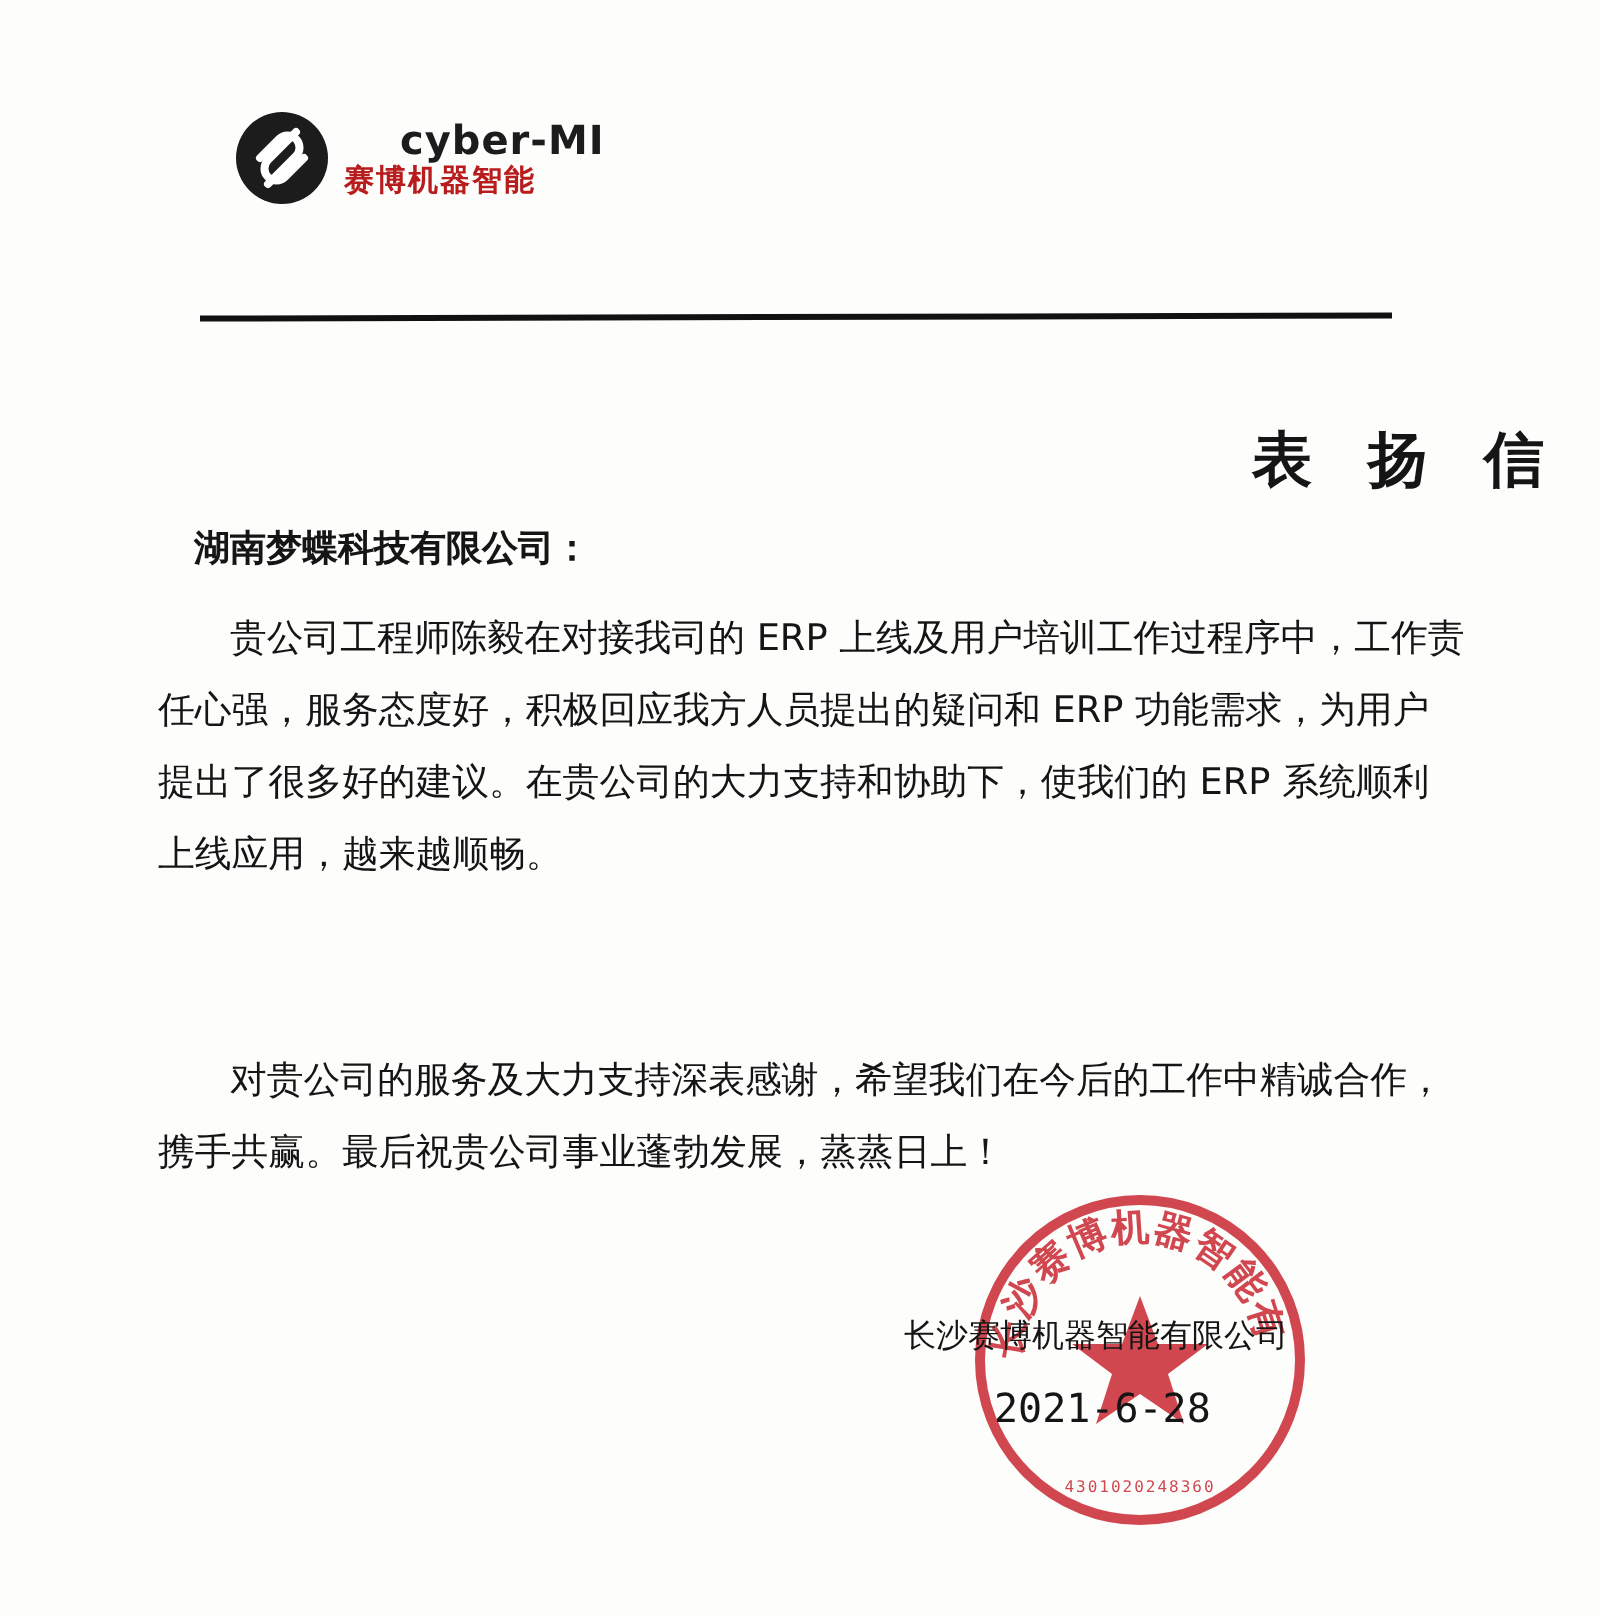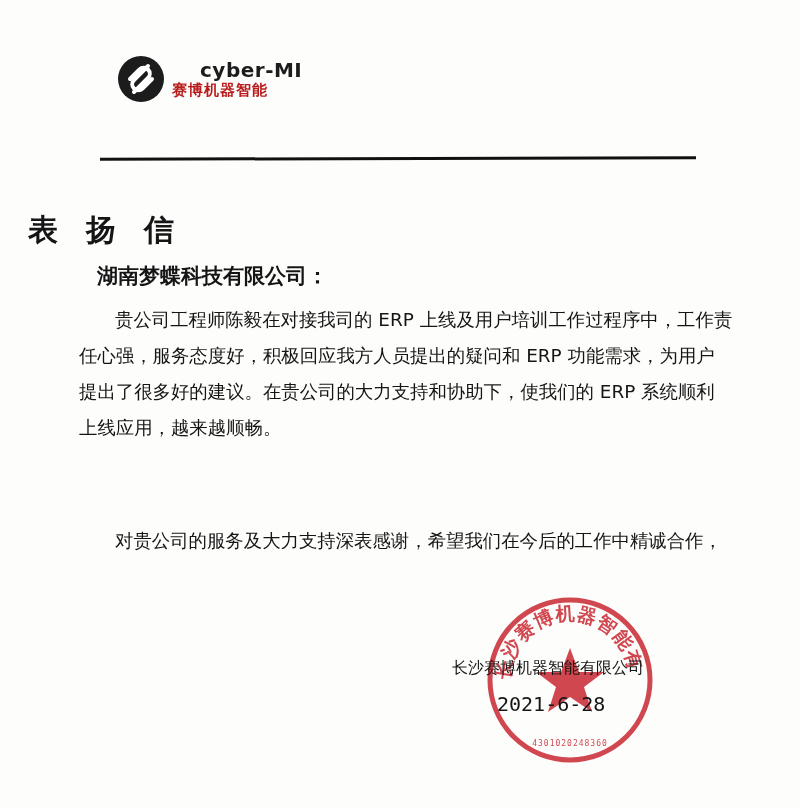--- a/index.html
+++ b/index.html
@@ -5,22 +5,22 @@
   html, body { margin:0; padding:0; }
   body { width:800px; height:808px; background:#fdfdfc; position:relative; overflow:hidden;
          font-family:"DejaVu Sans", sans-serif; color:#151515; }
   .logo { position:absolute; left:118px; top:56px; display:flex; align-items:center; }
   .logo-mark { width:46px; height:46px; border-radius:50%; background:#1c1c1c; position:relative; }
   .logo-mark svg { position:absolute; left:0; top:0; }
   .logo-text { margin-left:8px; line-height:1; }
   .logo-en { font-family:"DejaVu Sans", sans-serif; font-size:20px; font-weight:bold; letter-spacing:0.5px; color:#1c1c1c;margin-left:28px; }
   .logo-cn { font-size:15px; font-weight:bold; margin-top:3px; color:#b91c1c; letter-spacing:1px; }
   .rule { position:absolute; left:100px; top:157px; width:596px; height:3px; background:#111; transform:rotate(-0.15deg); }
-  .title { position:absolute; left:0; width:800px; top:210px; text-align:left; font-size:30px; font-weight:bold; letter-spacing:28px; padding-left:28px; box-sizing:border-box; }
-  .addressee { position:absolute; left:97px; top:262px; font-size:21px; font-weight:bold; }
+  .title { position:absolute; left:0; width:800px; top:210px; text-align:right; font-size:30px; font-weight:bold; letter-spacing:28px; padding-left:28px; box-sizing:border-box; }
+  .addressee { position:absolute; left:97px; top:262px; font-size:18px; font-weight:bold; }
   .para { position:absolute; left:97px; width:620px; font-size:18.4px; line-height:36px; text-indent:18px; }
   .p1 { top:302px; }
   .p2 { top:506px;margin-top:17px; }
   .line { display:block; white-space:nowrap; }
   .sign { position:absolute; left:452px; top:658px; font-size:16px; }
   .date { position:absolute; left:497px; top:692px; font-size:20px; font-family:"DejaVu Sans Mono", monospace; }
   .seal { position:absolute; left:486px; top:596px; width:168px; height:168px; opacity:0.82; }
 </style>
 </head>
 <body>
@@ -46,20 +46,21 @@
 
 <div class="para p1">
   <span class="line">贵公司工程师陈毅在对接我司的 ERP 上线及用户培训工作过程序中，工作责</span>
   <span class="line" style="text-indent:-18px">任心强，服务态度好，积极回应我方人员提出的疑问和 ERP 功能需求，为用户</span>
   <span class="line" style="text-indent:-18px">提出了很多好的建议。在贵公司的大力支持和协助下，使我们的 ERP 系统顺利</span>
   <span class="line" style="text-indent:-18px">上线应用，越来越顺畅。</span>
 </div>
 
 <div class="para p2">
   <span class="line">对贵公司的服务及大力支持深表感谢，希望我们在今后的工作中精诚合作，</span>
+  <span class="line" style="text-indent:-18px">携手共赢。最后祝贵公司事业蓬勃发展，蒸蒸日上！</span>
 </div>
 
 <svg class="seal" viewBox="0 0 168 168">
   <defs>
     <path id="sealArc" d="M84 84 m-60 0 a60 60 0 1 1 120 0"></path>
   </defs>
   <circle cx="84" cy="84" r="80" fill="none" stroke="#c8202a" stroke-width="5"></circle>
   <text font-size="19" font-weight="bold" fill="#c8202a" font-family="DejaVu Sans, sans-serif" letter-spacing="1">
     <textPath href="#sealArc" startOffset="0">长沙赛博机器智能有限公司</textPath>
   </text>

